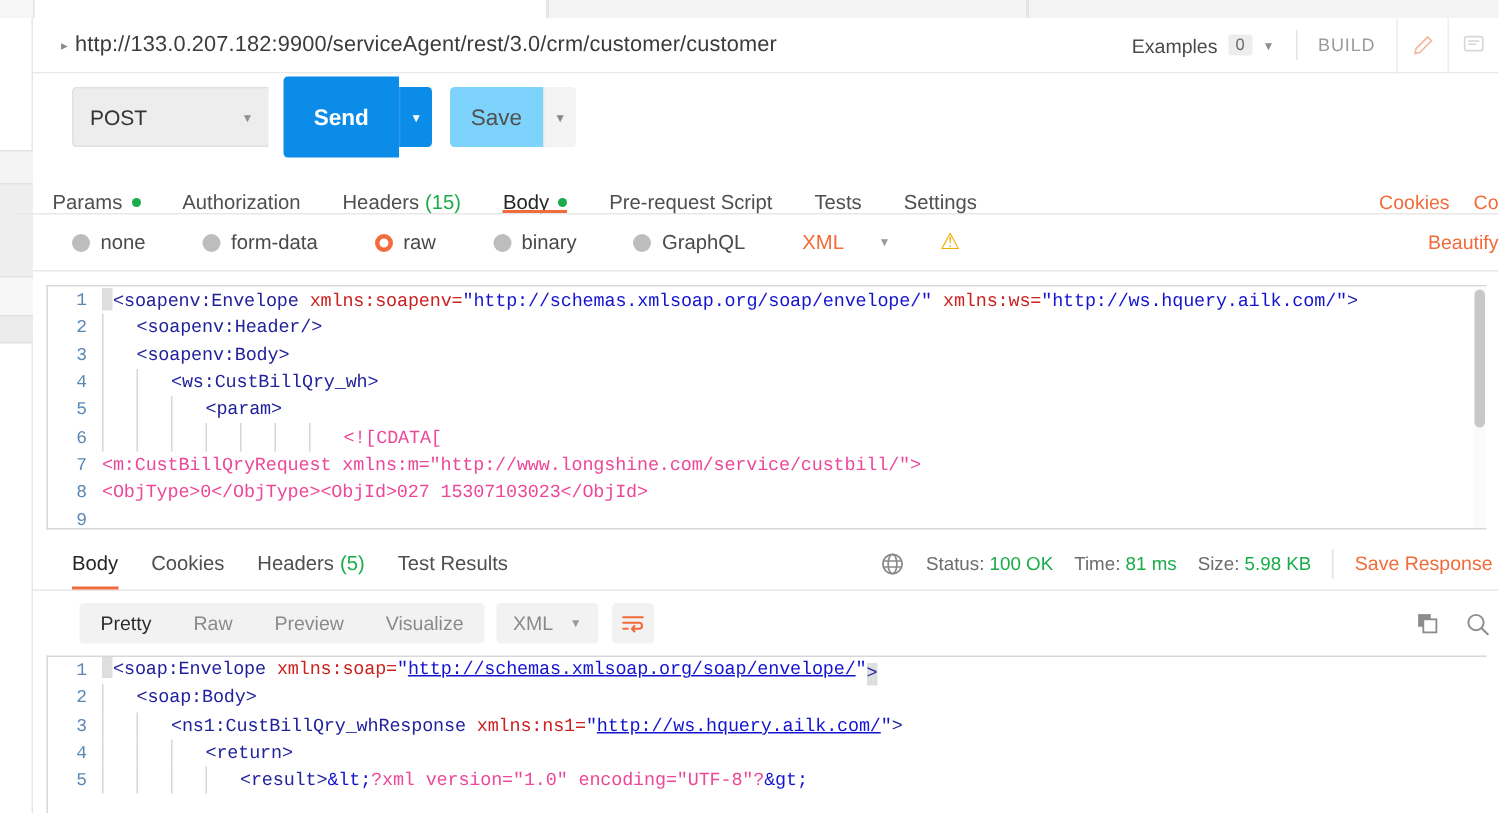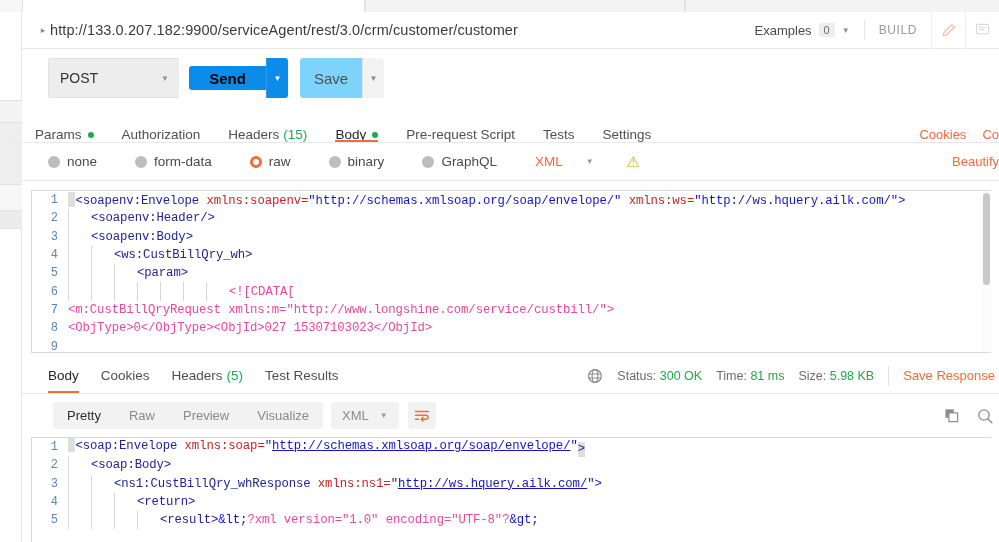--- a/index.html
+++ b/index.html
@@ -75,22 +75,22 @@
   }
   .method-lbl { font-size: 14px; color: #333; }
   .method-caret { position: absolute; right: 10px; font-size: 8px; color: #909090; }
   .url-input {
     flex: 0 0 auto; width: 659px; height: 40px; background: #ededed;
     border: 1px solid #e0e0e0; border-radius: 0 3px 3px 0;
     display: flex; align-items: center; padding: 0 12px;
     font-size: 13.5px; color: #4d4d4d;
   }
   .send-btn {
-    margin-left: 10px; width: 77px; height: 24px; background: #0c8ce9;
-    border-radius: 3px 0 0 3px; color:#000000; font-size: 15px; font-weight: bold;
+    margin-left: 10px; width: 77px; height: 54px; background: #0c8ce9;
+    border-radius: 3px 0 0 3px; color:#ffffff; font-size: 15px; font-weight: bold;
     display: flex; align-items: center; justify-content: center;
   }
   .send-caret {
     width: 22px; height: 40px; background: #0c8ce9; border-radius: 0 3px 3px 0;
     border-left: 1px solid #2c9aeb; color: #fff; font-size: 8px;
     display: flex; align-items: center; justify-content: center;
   }
   .save-btn {
     margin-left: 12px; width: 62px; height: 40px; background:#7dd3fc;
     border-radius: 3px 0 0 3px; color:#505050; font-size: 15px;
@@ -368,21 +368,21 @@
       <span>Test Results</span>
     </div>
     <div class="status-right">
       <span class="globe">
         <svg width="16" height="16" viewBox="0 0 16 16">
           <circle cx="8" cy="8" r="6.4" fill="none" stroke="#8a8a8a" stroke-width="1.2"></circle>
           <ellipse cx="8" cy="8" rx="2.9" ry="6.4" fill="none" stroke="#8a8a8a" stroke-width="1.1"></ellipse>
           <path d="M1.7 6h12.6M1.7 10h12.6" stroke="#8a8a8a" stroke-width="1.1"></path>
         </svg>
       </span>
-      <span class="stat-txt"><span>Status:</span> <span class="stat-val-ok">300 OK</span></span>
+      <span class="stat-txt"><span>Status:</span> <span class="stat-val-ok">100 OK</span></span>
       <span class="stat-txt"><span>Time:</span> <span class="stat-val-ok">81 ms</span></span>
       <span class="stat-txt"><span>Size:</span> <span class="stat-val-ok">5.98 KB</span></span>
       <span class="stat-sep"></span>
       <span class="save-response">Save Response</span>
     </div>
   </div>
 
   <div class="res-toolbar">
     <div class="seg-group">
       <div class="seg active">Pretty</div>

